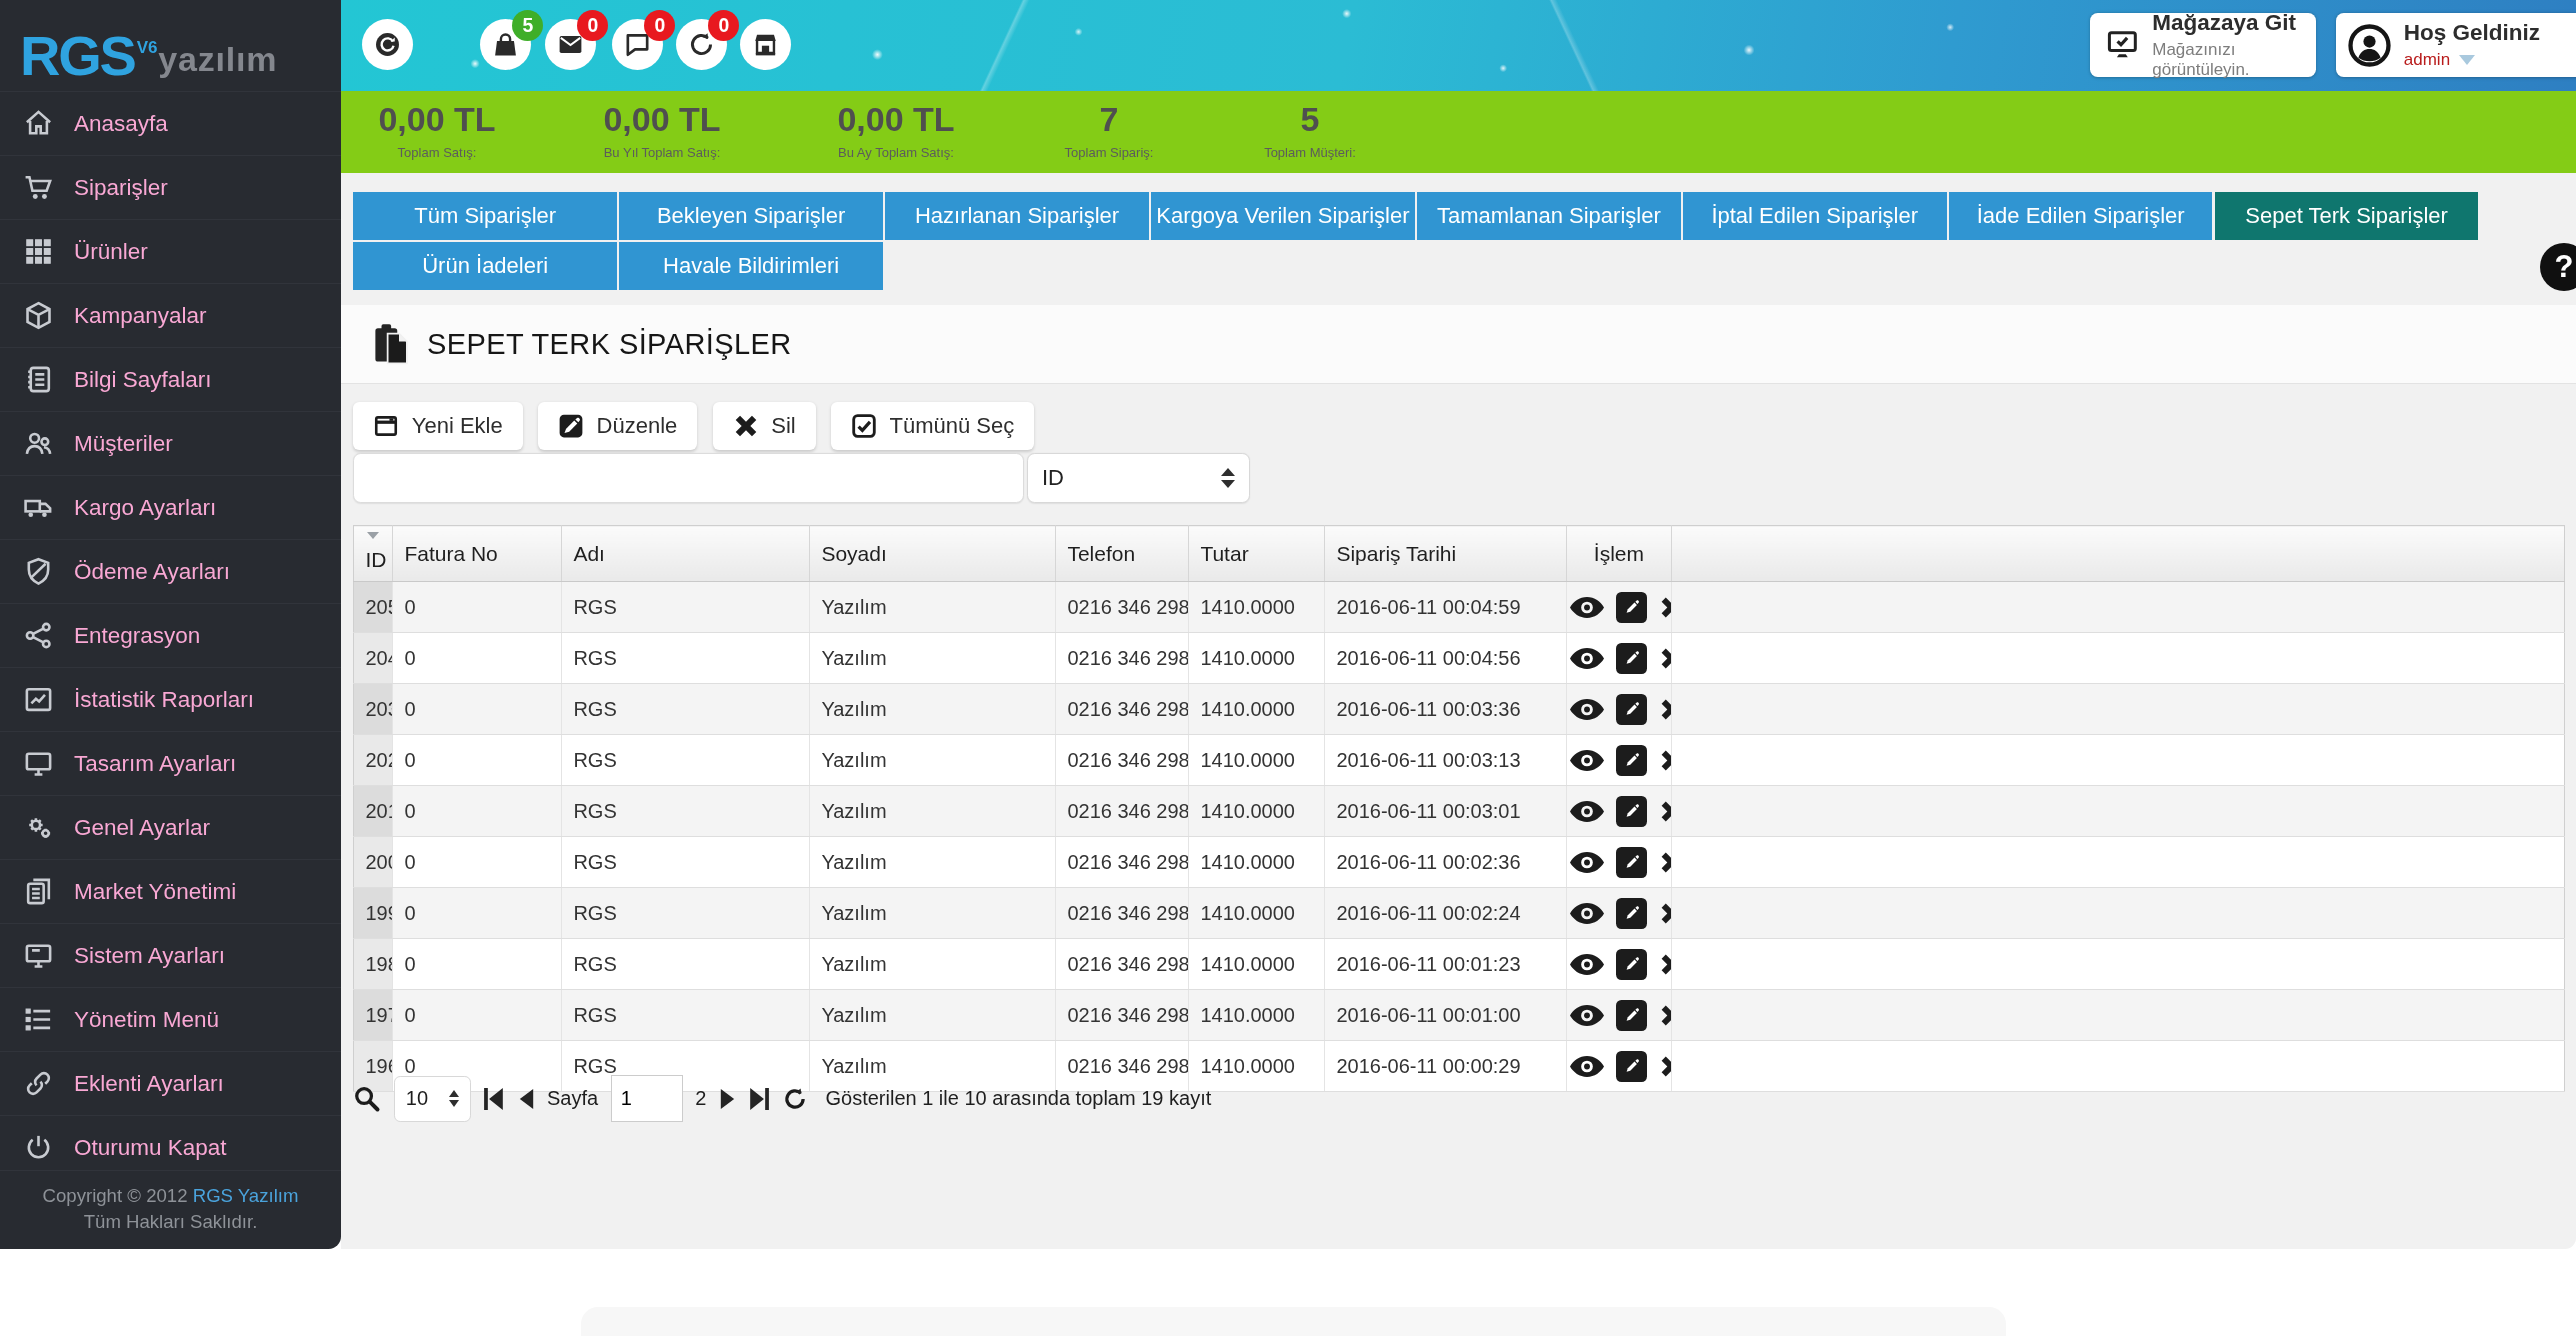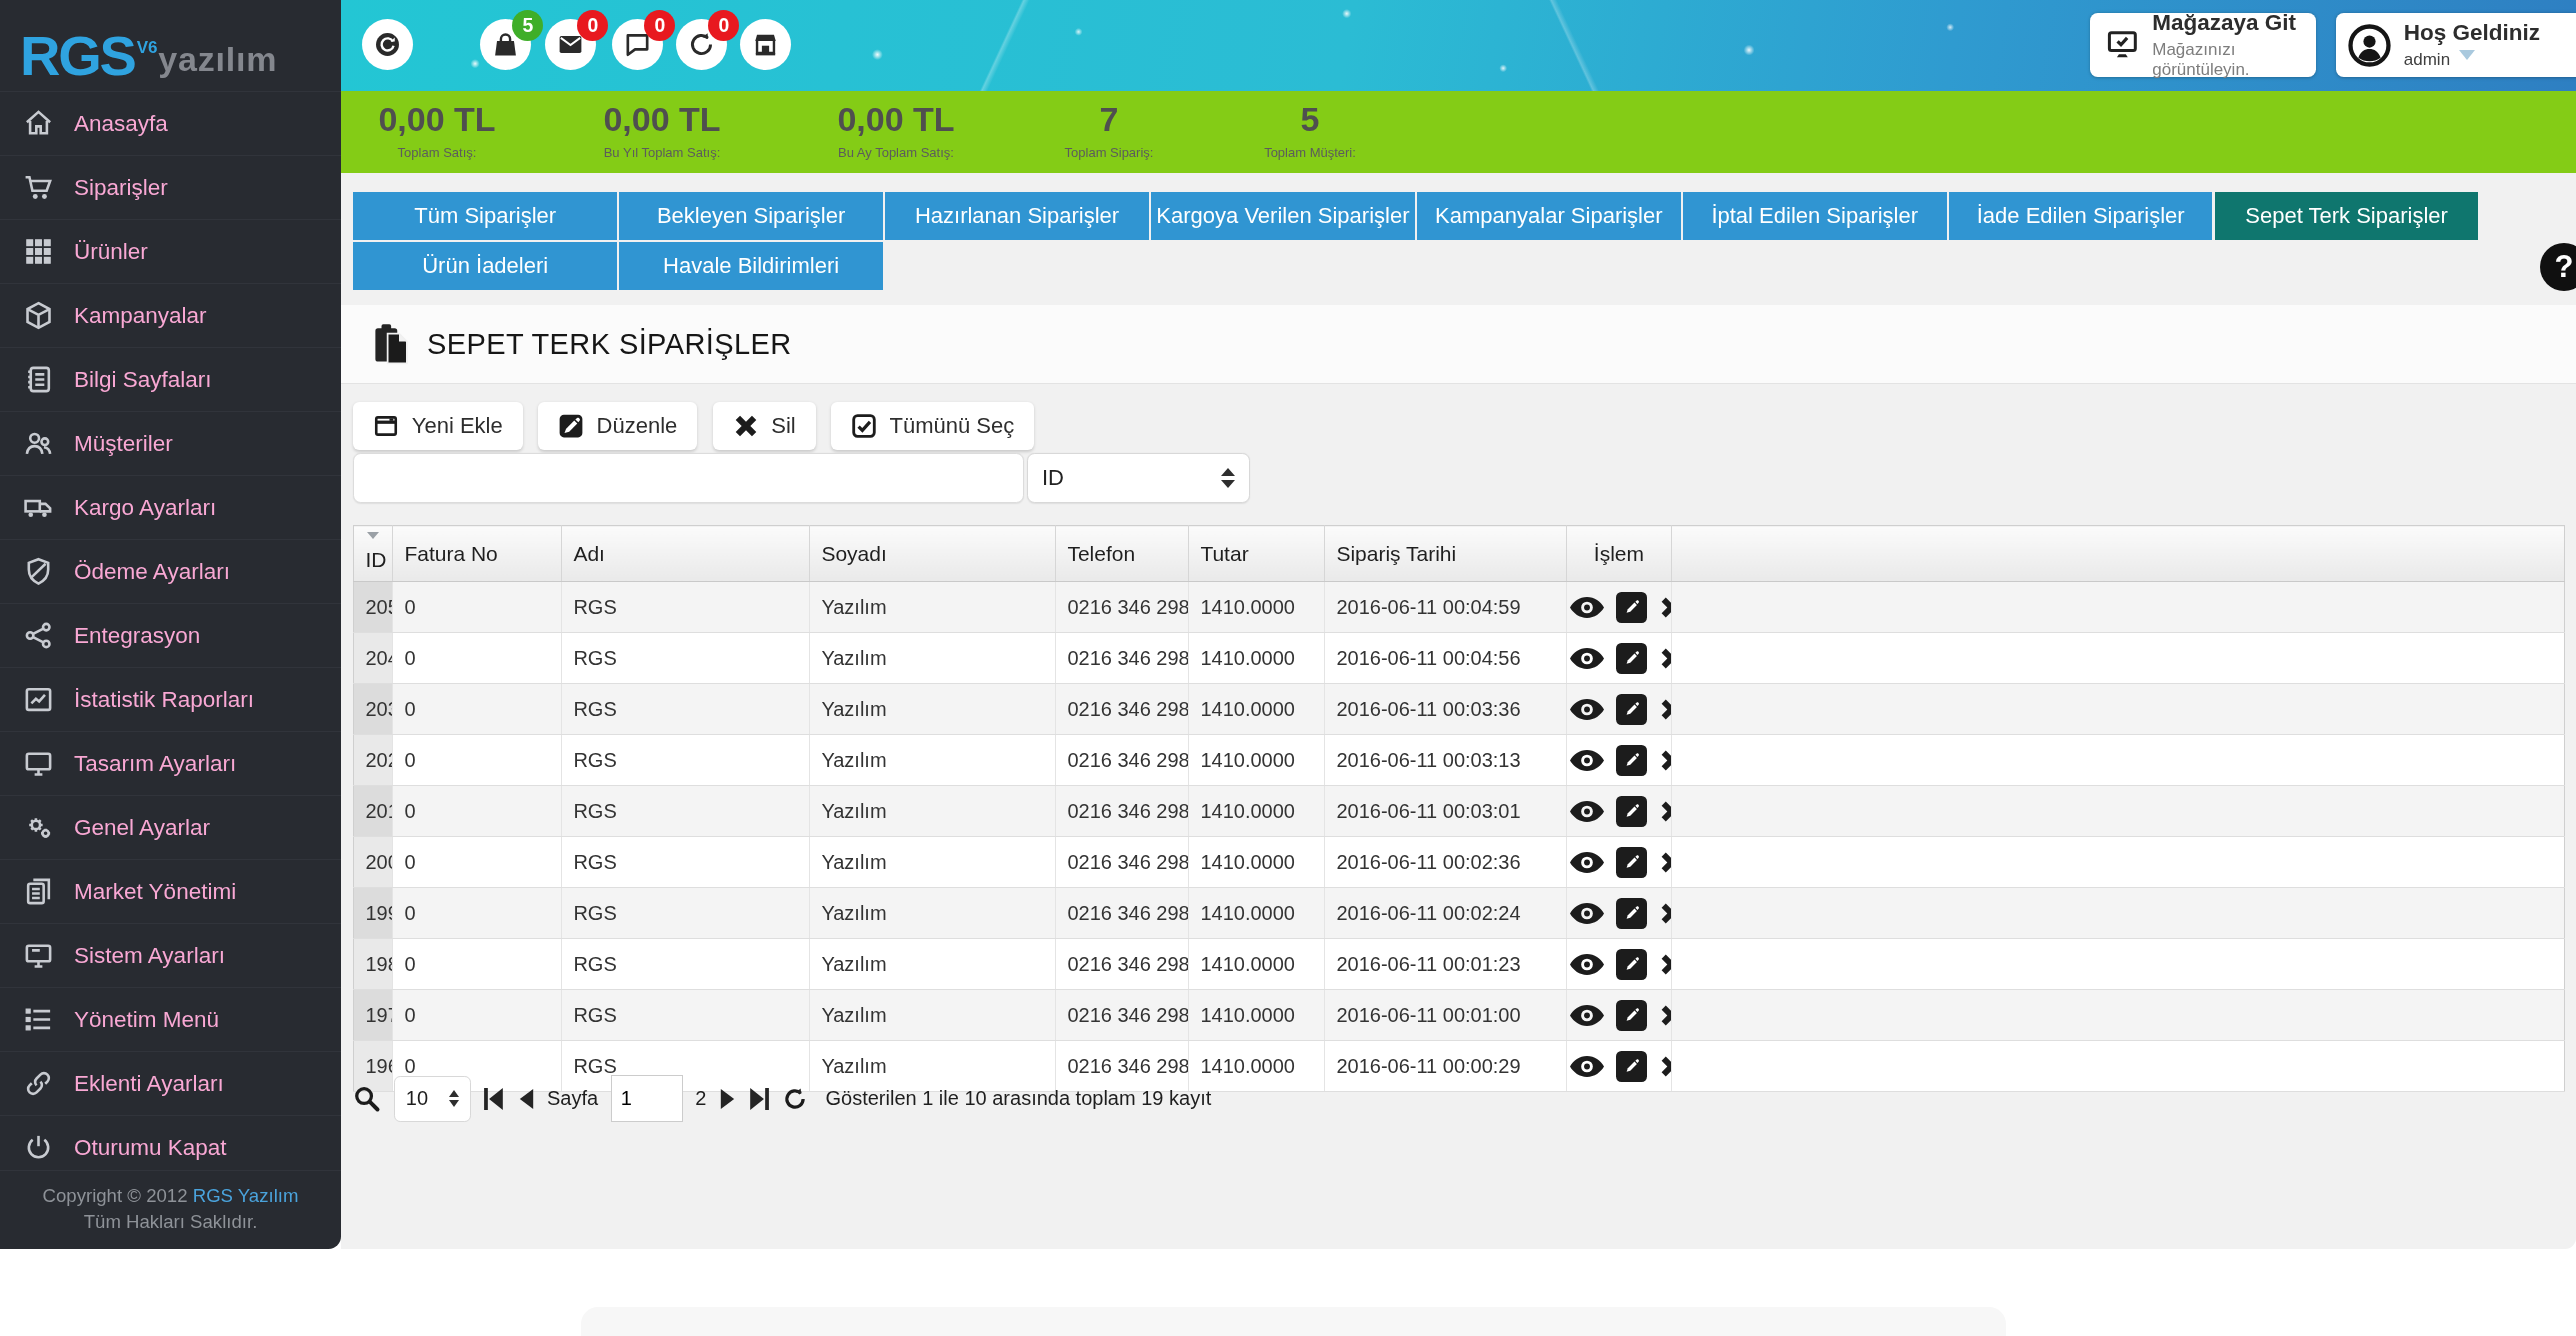--- a/index.html
+++ b/index.html
@@ -342,21 +342,21 @@
     </div>
   </div>
   <div class="hbox" id="user-box" style="left:1995px;width:294px">
     <svg style="width:43px;height:43px;margin:0 12.4px 0 12.4px" viewBox="0 0 24 24">
         <circle cx="12" cy="12" r="10.6" fill="#fff" stroke="#151515" stroke-width="2.4"></circle>
         <circle cx="12" cy="9.8" r="3.4" fill="#151515"></circle>
         <path d="M5.8 18.8c1.2-3.4 3.6-4.8 6.2-4.8s5 1.4 6.2 4.8a10.6 10.6 0 0 1-12.4 0z" fill="#151515"></path>
       </svg>
     <div class="tx">
       <b>Hoş Geldiniz</b>
-      <i style="color:#404040;display:flex;">
+      <i style="color:#b91c1c;display:flex;align-items:center">
         <span>admin</span>
         <span class="caret"></span>
       </i>
     </div>
   </div>
 </header>
 
 <section class="statsbar">
   <div class="stat" style="left:96px">
       <b>0,00 TL</b>
@@ -379,21 +379,21 @@
       <i>Toplam Müşteri:</i>
     </div>
 </section>
 
 <main class="content">
   <nav class="tabs">
     <div class="tab">Tüm Siparişler</div>
     <div class="tab">Bekleyen Siparişler</div>
     <div class="tab">Hazırlanan Siparişler</div>
     <div class="tab">Kargoya Verilen Siparişler</div>
-    <div class="tab">Kampanyalar Siparişler</div>
+    <div class="tab">Tamamlanan Siparişler</div>
     <div class="tab">İptal Edilen Siparişler</div>
     <div class="tab">İade Edilen Siparişler</div>
     <div class="tab active">Sepet Terk Siparişler</div>
     <div class="tab">Ürün İadeleri</div>
     <div class="tab">Havale Bildirimleri</div>
   </nav>
 
   <div class="panel-title">
     <svg class="clip-ic" width="36" height="42" viewBox="0 0 40 48">
       <rect x="1" y="6" width="25" height="38" rx="3" fill="#242424"></rect>

